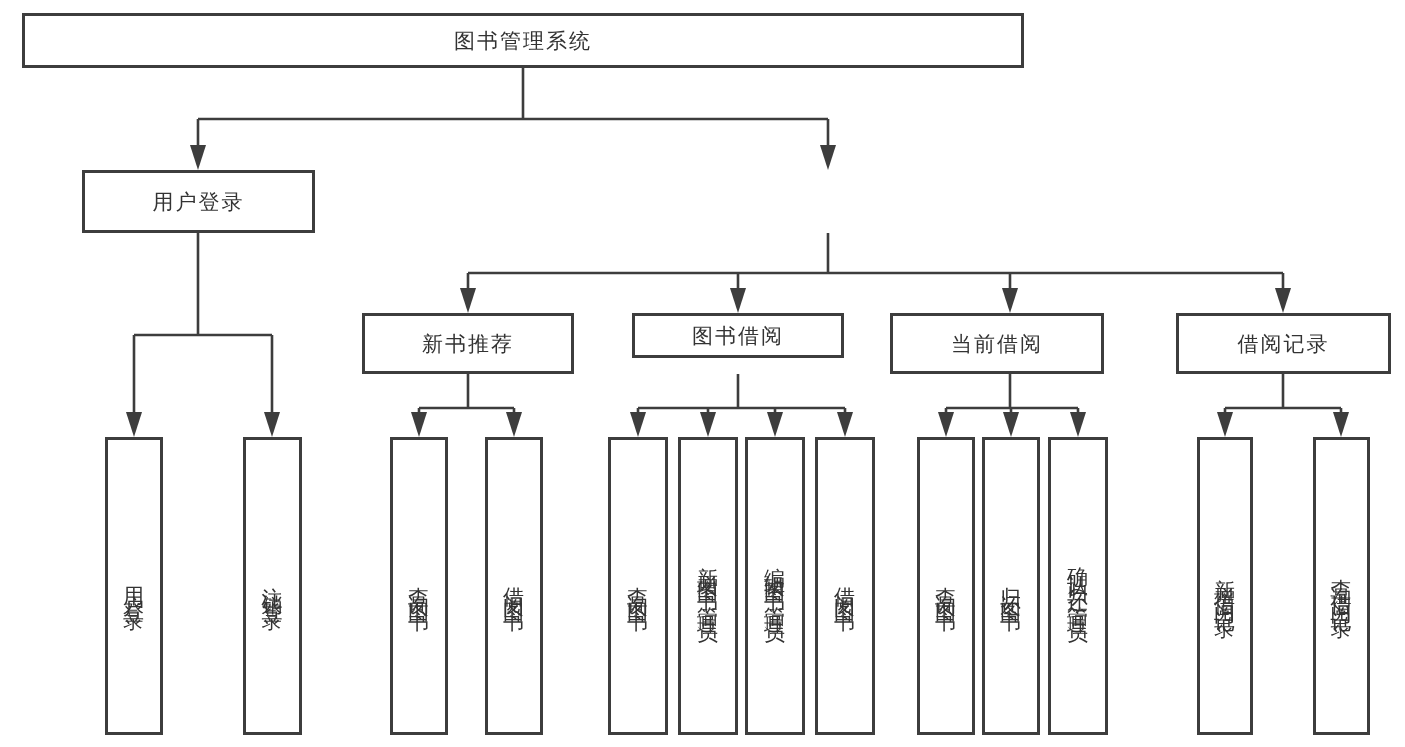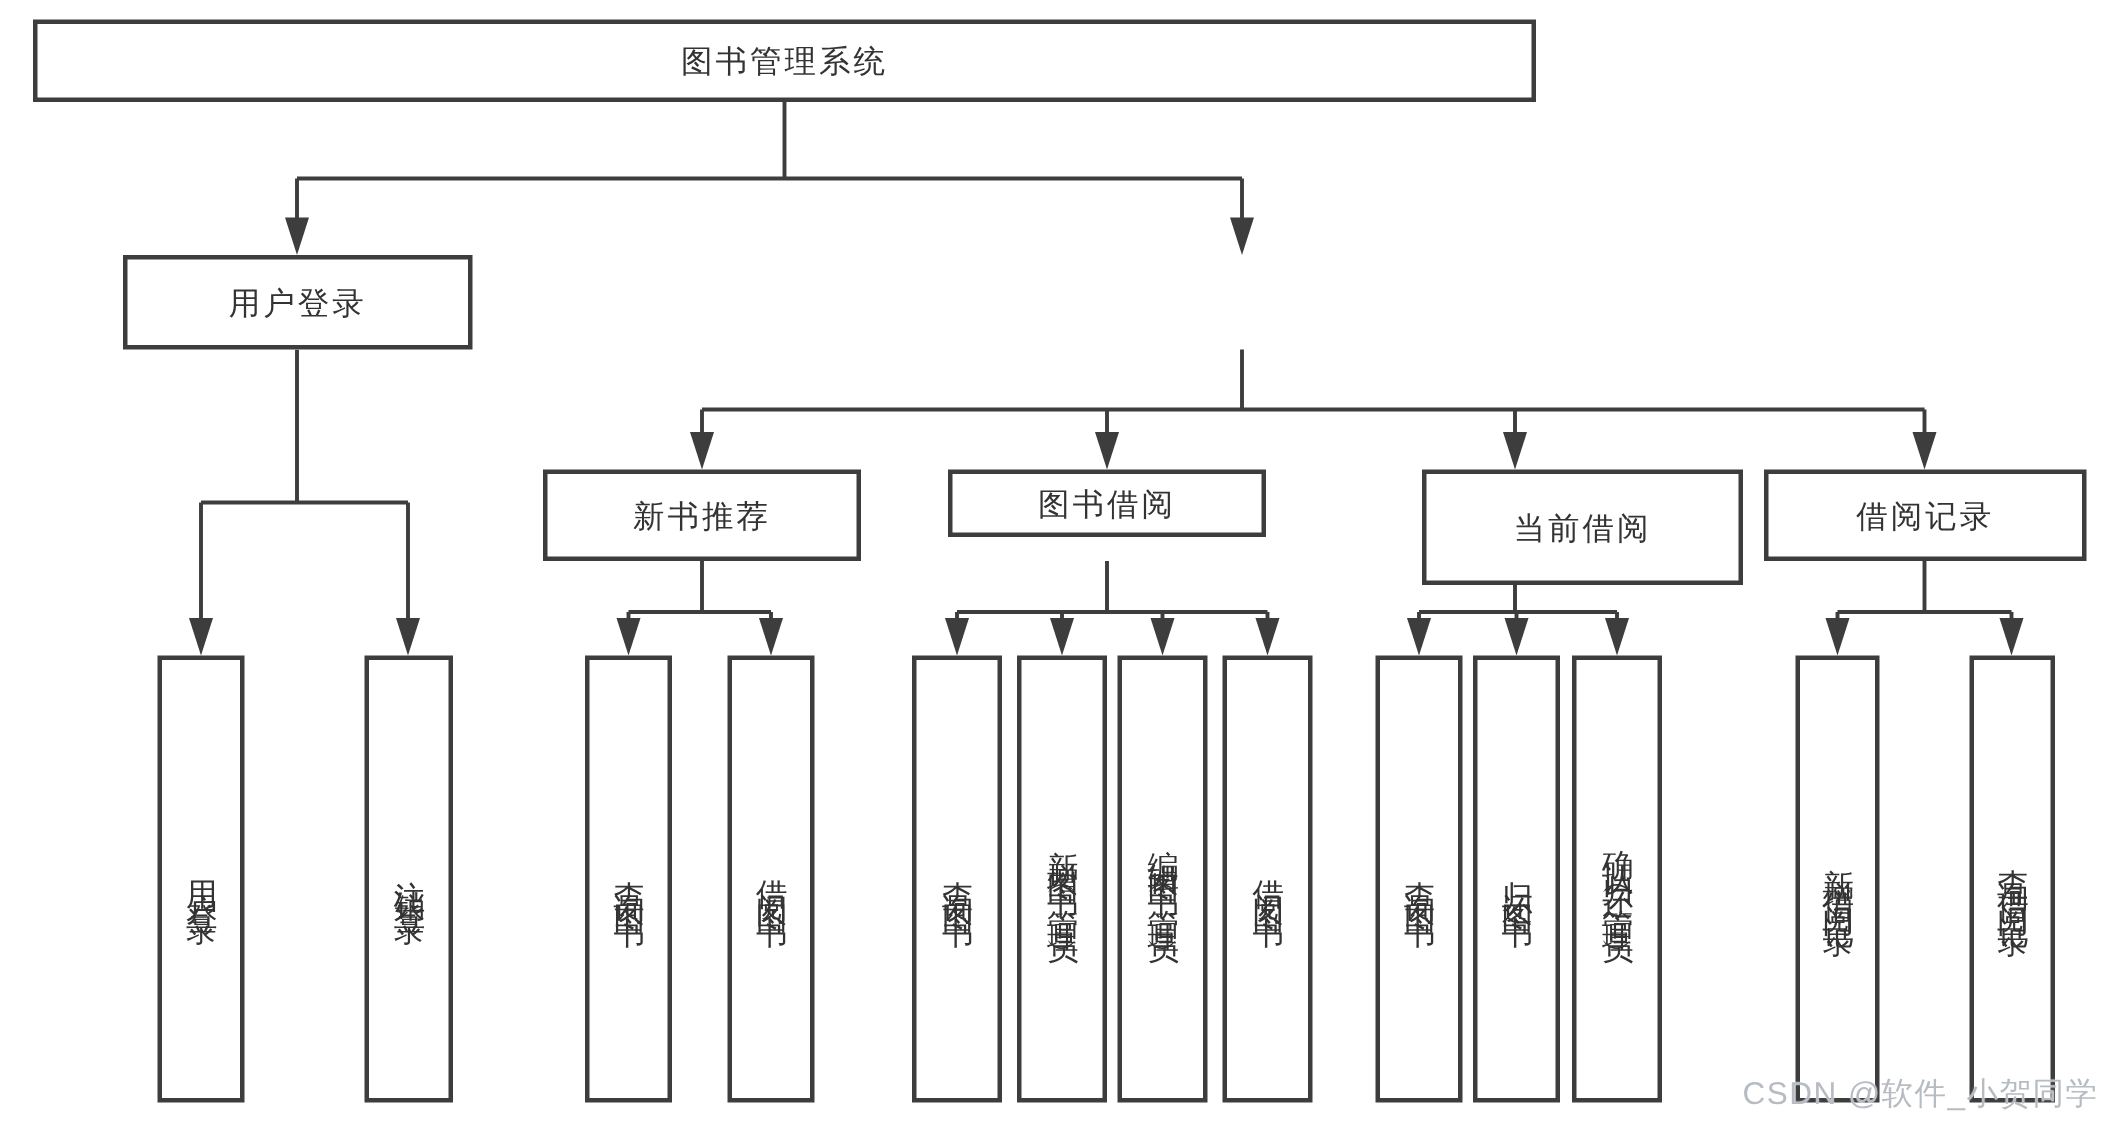--- a/index.html
+++ b/index.html
@@ -72,35 +72,34 @@
     <polygon points="1217,412 1233,412 1225,437"></polygon>
     <polygon points="1333,412 1349,412 1341,437"></polygon>
   </svg>
 
   <div class="box hbox" style="left:22px;top:13px;width:1002px;height:55px">图书管理系统</div>
 
   <div class="box hbox" style="left:82px;top:170px;width:233px;height:63px">用户登录</div>
 
   <div class="box hbox" style="left:362px;top:313px;width:212px;height:61px">新书推荐</div>
   <div class="box hbox" style="left:632px;top:313px;width:212px;height:45px">图书借阅</div>
-  <div class="box hbox" style="left:948px;top:313px;width:214px;height:77px">当前借阅</div>
+  <div class="box hbox" style="left:890px;top:313px;width:214px;height:61px">当前借阅</div>
   <div class="box hbox" style="left:1176px;top:313px;width:215px;height:61px">借阅记录</div>
 
   <div class="box vbox" style="left:105px;top:437px;width:58px;height:298px">用户登录</div>
   <div class="box vbox" style="left:243px;top:437px;width:59px;height:298px">注销登录</div>
 
   <div class="box vbox" style="left:390px;top:437px;width:58px;height:298px">查询图书</div>
   <div class="box vbox" style="left:485px;top:437px;width:58px;height:298px">借阅图书</div>
 
   <div class="box vbox" style="left:608px;top:437px;width:60px;height:298px">查询图书</div>
   <div class="box vbox" style="left:678px;top:437px;width:60px;height:298px">新增图书（管理员）</div>
   <div class="box vbox" style="left:745px;top:437px;width:60px;height:298px">编辑图书（管理员）</div>
   <div class="box vbox" style="left:815px;top:437px;width:60px;height:298px">借阅图书</div>
 
   <div class="box vbox" style="left:917px;top:437px;width:58px;height:298px">查询图书</div>
   <div class="box vbox" style="left:982px;top:437px;width:58px;height:298px">归还图书</div>
   <div class="box vbox" style="left:1048px;top:437px;width:60px;height:298px">确认归还（管理员）</div>
 
   <div class="box vbox" style="left:1197px;top:437px;width:56px;height:298px">新增借阅记录</div>
   <div class="box vbox" style="left:1313px;top:437px;width:57px;height:298px">查询借阅记录</div>
 
-  <div class="watermark">CSDN @软件_小贺同学</div>
 </div>
 
 </body></html>

